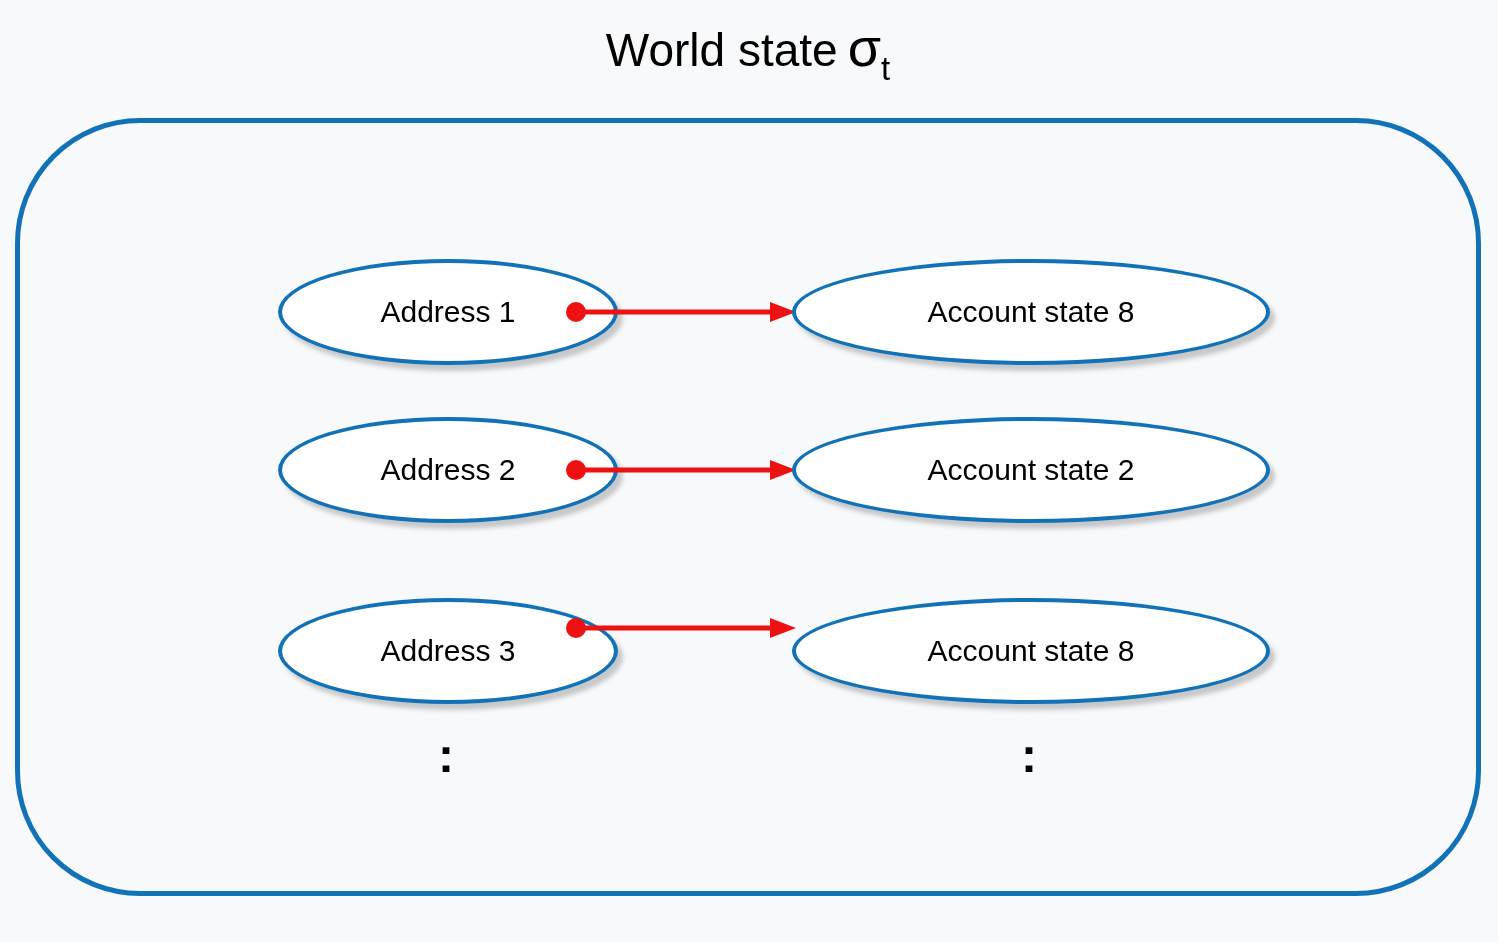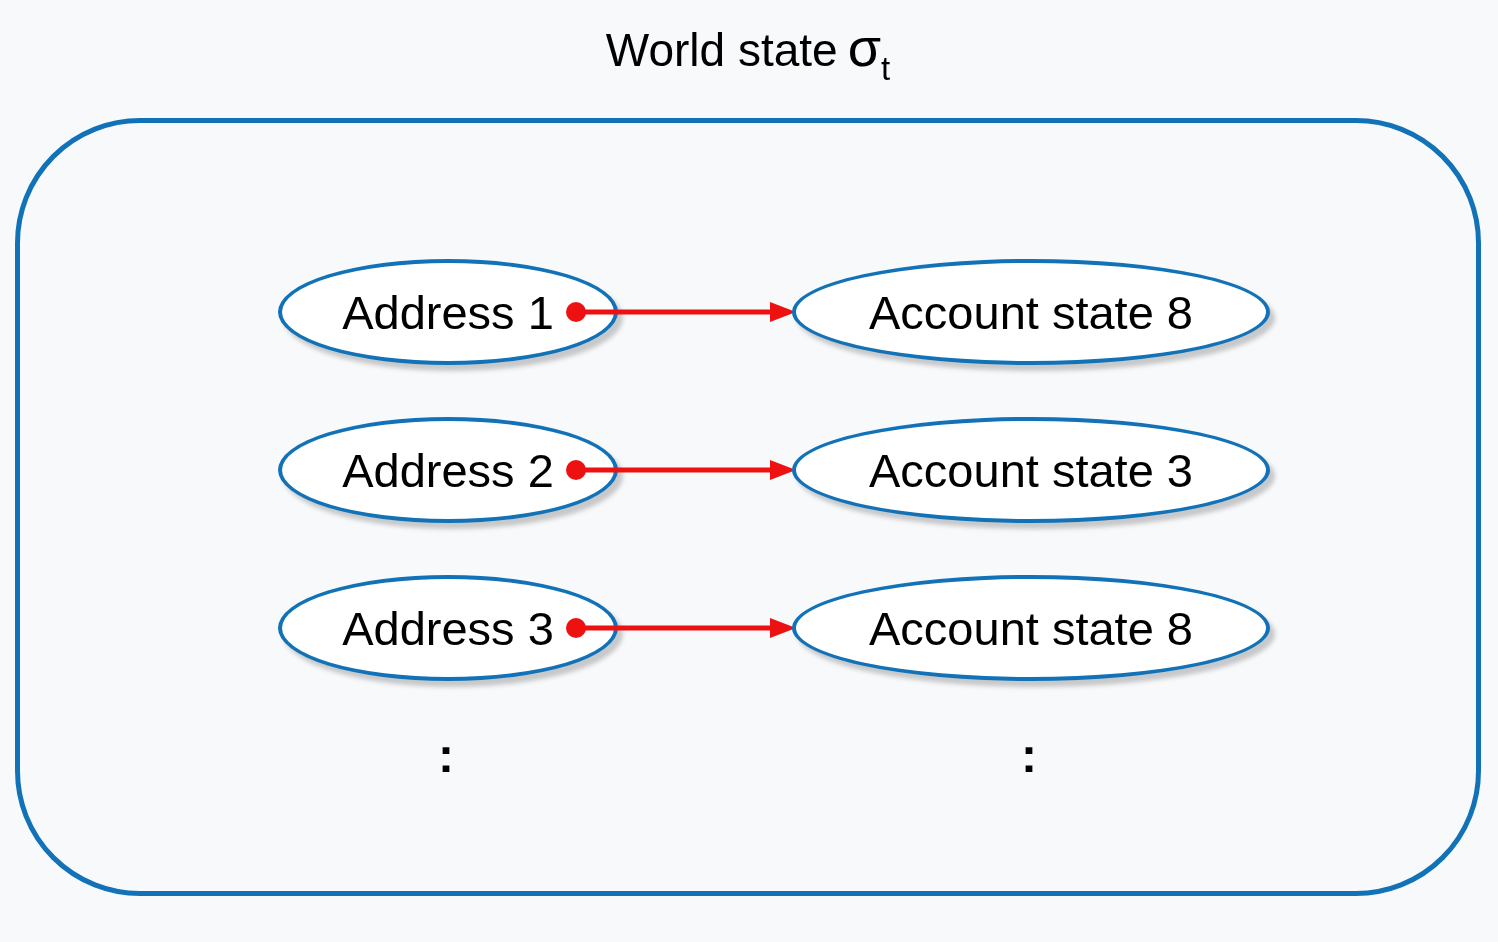--- a/index.html
+++ b/index.html
@@ -50,30 +50,30 @@
   }
 
   .node{
     position:absolute;
     border:4px solid var(--node-outline);
     border-radius:50%;
     background:var(--node-fill);
     display:flex;
     align-items:center;
     justify-content:center;
-    font-size:47px;
+    font-size:30px;
     color:var(--text);
     box-shadow:5px 6px 4px rgba(140,140,140,0.45);
     white-space:nowrap;
   }
   .node.address{left:278px;width:340px;height:106px;}
   .node.account{left:792px;width:478px;height:106px;}
   .row1 .node{top:259px;}
   .row2 .node{top:417px;}
-  .row3 .node{top:575px;}
+  .row3 .node{top:598px;}
 
   .arrow{
     position:absolute;
     left:560px;
     width:240px;
     height:32px;
   }
   .row1 .arrow{top:296px;}
   .row2 .arrow{top:454px;}
   .row3 .arrow{top:612px;}
@@ -123,21 +123,21 @@
   <div class="row2">
     <div class="node address">
       <span>Address 2</span>
     </div>
     <svg class="arrow" viewBox="0 0 240 32">
       <circle cx="16" cy="16" r="10"></circle>
       <line x1="16" y1="16" x2="212" y2="16"></line>
       <polygon points="210,6 236,16 210,26"></polygon>
     </svg>
     <div class="node account">
-      <span>Account state 3</span>
+      <span>Account state 2</span>
     </div>
   </div>
 
   <div class="row3">
     <div class="node address">
       <span>Address 3</span>
     </div>
     <svg class="arrow" viewBox="0 0 240 32">
       <circle cx="16" cy="16" r="10"></circle>
       <line x1="16" y1="16" x2="212" y2="16"></line>

